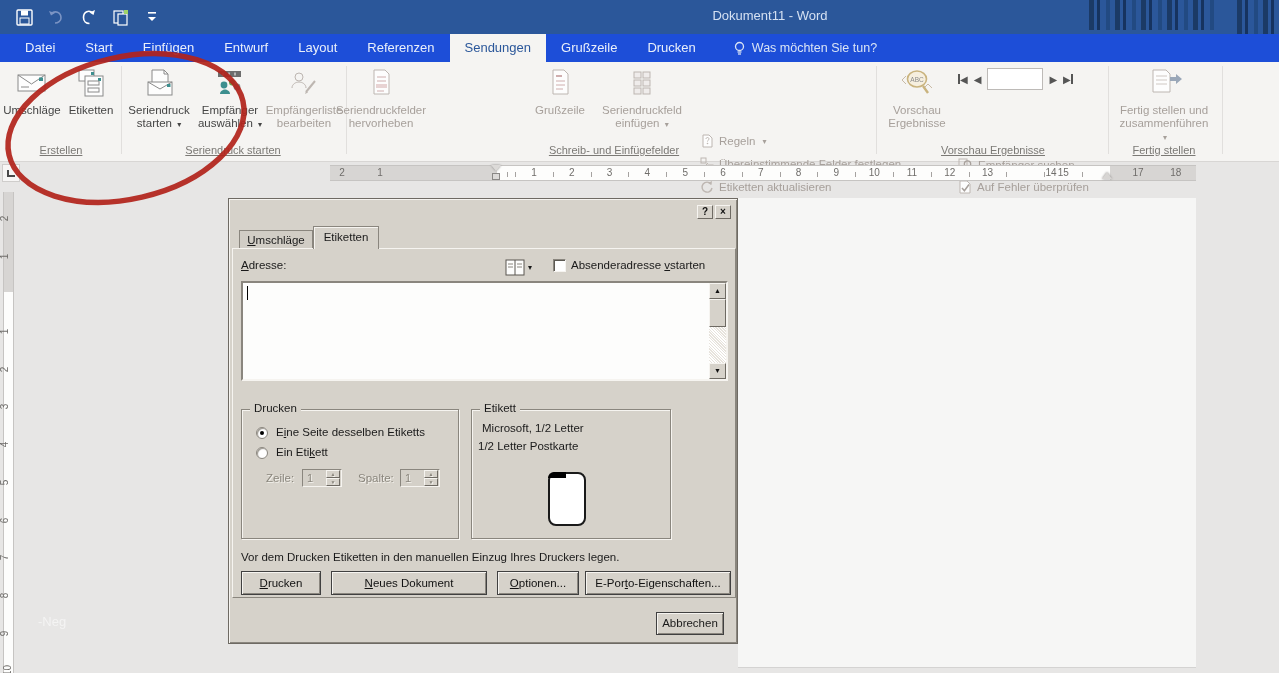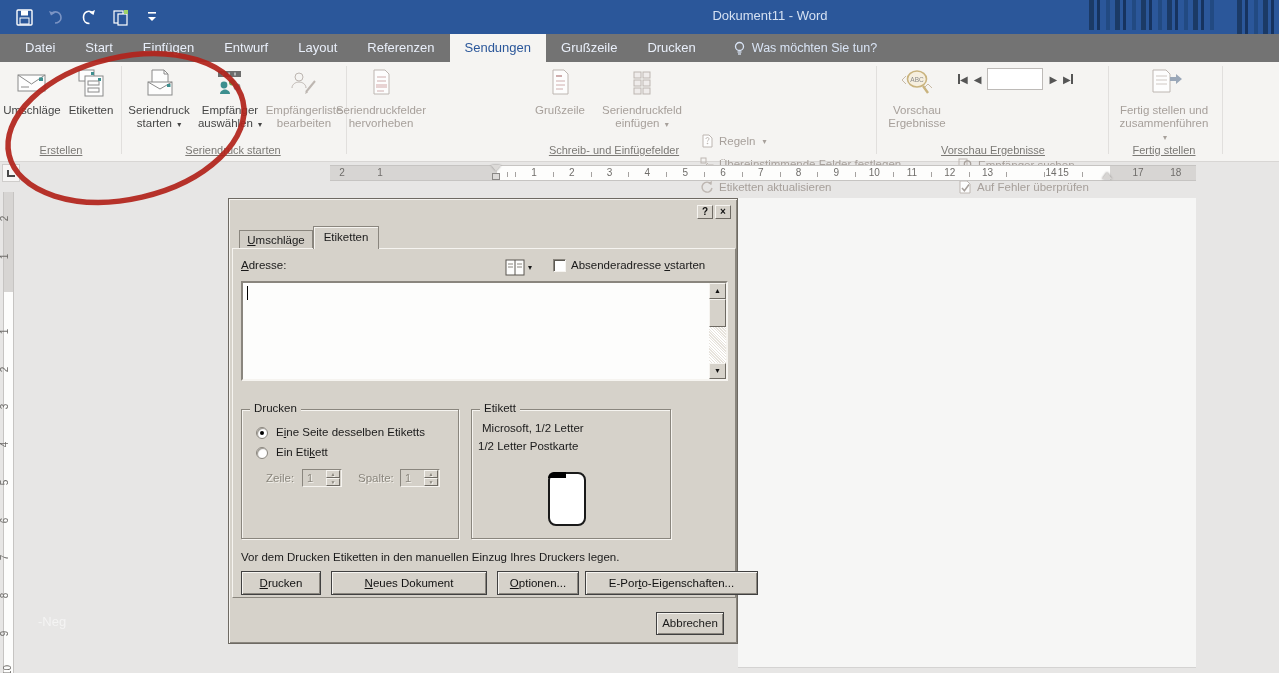--- a/index.html
+++ b/index.html
@@ -11,21 +11,21 @@
   .titlebar{position:absolute;left:0;top:0;width:1279px;height:34px;background:#2b579a;}
   .qat{position:absolute;left:14px;top:5px;display:flex;gap:12px;align-items:center;height:24px;}
   .qbtn{width:20px;height:20px;display:flex;align-items:center;justify-content:center;}
   .title{position:absolute;left:640px;top:8px;width:260px;text-align:center;color:#d4e0f2;font-size:13px;}
   .glitch{position:absolute;top:0;height:30px;
     background:repeating-linear-gradient(90deg,#1b3a66 0 5px,#2b579a 5px 8px,#16335f 8px 11px,#2b579a 11px 17px,#224a82 17px 21px,#2b579a 21px 26px);}
   .glitch.g1{right:60px;width:130px;}
   .glitch.g2{right:0;width:42px;height:36px;}
 
   
-  .tabrow{position:absolute;left:0;top:34px;width:1279px;height:28px;background:#737373;display:flex;align-items:stretch;padding-left:10px;}
+  .tabrow{position:absolute;left:0;top:34px;width:1279px;height:28px;background:#1d4ed8;display:flex;align-items:stretch;padding-left:10px;}
   .tab{color:#e9effa;font-size:13px;line-height:28px;padding:0 15px;cursor:default;}
   .tab.active{background:#f5f4f2;color:#2b579a;}
   .tellme{display:flex;align-items:center;gap:6px;color:#d9e4f5;font-size:12.5px;margin-left:22px;}
 
   
   .ribbon{position:absolute;left:0;top:62px;width:1279px;height:100px;background:#f5f4f2;border-bottom:1px solid #d8d6d4;}
   .rsep{position:absolute;top:4px;height:88px;width:1px;background:#e1dfdd;}
   .glabel{position:absolute;top:82px;transform:translateX(-50%);font-size:11px;color:#7b7975;white-space:nowrap;text-decoration:underline;}
   .rbtn{position:absolute;top:4px;height:74px;display:flex;flex-direction:column;align-items:center;font-size:11.5px;color:#454545;line-height:13px;text-align:center;}
   .rbtn .ic{margin:2px 0 3px;}
@@ -499,21 +499,21 @@
         <span class="dlabel" style="left:10px;top:12px">Microsoft, 1/2 Letter</span>
         <span class="dlabel" style="left:6px;top:30px">1/2 Letter Postkarte</span>
         <div class="lblicon"></div>
       </div>
 
       <span class="dlabel" style="left:8px;top:302px">Vor dem Drucken Etiketten in den manuellen Einzug Ihres Druckers legen.</span>
 
       <div class="dbtn" style="left:8px;width:80px"><span class="u">D</span><span>rucken</span></div>
       <div class="dbtn" style="left:98px;width:156px"><span class="u">N</span><span>eues Dokument</span></div>
       <div class="dbtn" style="left:264px;width:82px"><span class="u">O</span><span>ptionen...</span></div>
-      <div class="dbtn" style="left:352px;width:173px"><span>E-Por</span><span class="u">t</span><span>o-Eigenschaften...</span></div>
+      <div class="dbtn" style="left:352px;width:146px"><span>E-Por</span><span class="u">t</span><span>o-Eigenschaften...</span></div>
     </div>
 
     <div class="abbr">Abbrechen</div>
   </div>
 
   <svg class="anno" width="1279" height="673" viewBox="0 0 1279 673">
     <ellipse cx="126" cy="128" rx="120" ry="71" transform="rotate(-13 126 128)" fill="none" stroke="#b2231c" stroke-width="5.5" opacity="0.93"></ellipse>
   </svg>
 </div>
 

